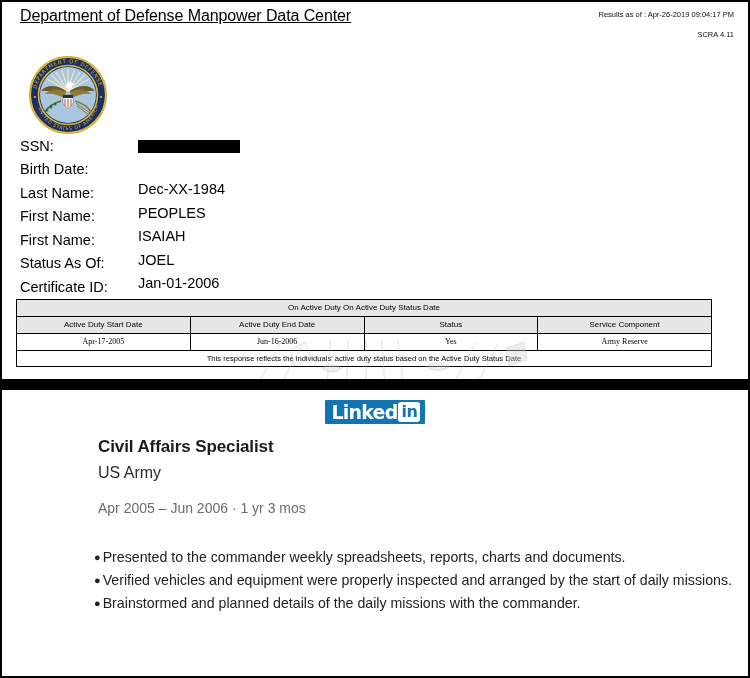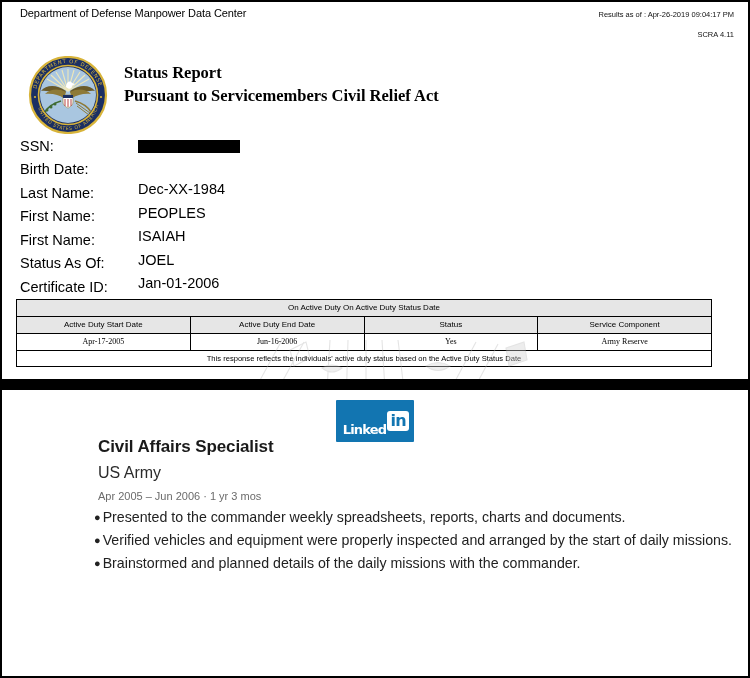--- a/index.html
+++ b/index.html
@@ -29,24 +29,25 @@
     padding: 0;
   }
   .scra-header {
     position: relative;
     height: 40px;
   }
   .dept-title {
     position: absolute;
     left: 18px;
     top: 5px;
-    font-size: 11px;
+    font-size: 16px;
     color: #000;
     letter-spacing: -0.1px;
     white-space: nowrap;
+    text-decoration: underline;
   }
   .results-line {
     position: absolute;
     right: 14px;
     top: 8px;
     font-size: 7.5px;
     color: #111;
     white-space: nowrap;
   }
   .scra-version {
@@ -186,27 +187,26 @@
   .li-logo {
     display: inline-block;
     background: #1275B1;
     padding: 2px 5px 2px 7px;
     border-radius: 1px;
     line-height: 0;
   }
   .li-word {
     display: inline-block;
     color: #ffffff;
-    font-size: 13px;
+    font-size: 19px;
     font-weight: 700;
     letter-spacing: -0.8px;
     line-height: 20px;
     vertical-align: middle;
     font-family: "DejaVu Sans", sans-serif;
-    margin-top: 18px;
   }
   .li-in {
     display: inline-block;
     background: #ffffff;
     color: #1275B1;
     font-size: 16px;
     font-weight: 700;
     border-radius: 3px;
     width: 22px;
     height: 20px;
@@ -240,27 +240,27 @@
     letter-spacing: -0.1px;
     line-height: 22px;
   }
   .job-company {
     font-size: 16px;
     color: #2b2b2b;
     line-height: 24px;
     margin-top: 3px;
   }
   .job-dates {
-    font-size: 11px;
+    font-size: 14px;
     color: #6b6b6b;
     line-height: 22px;
-    margin-top: 0;
+    margin-top: 12px;
   }
   .bullets {
-    margin-top: 0;
+    margin-top: 28px;
     margin-left: -4px;
     font-size: 14.2px;
     color: #222222;
     line-height: 21.5px;
   }
   .bullet-item {
     margin-bottom: 1px;
   }
   .bullet-dot {
     font-size: 11px;
@@ -340,24 +340,20 @@
             <path id="arcBot" d="M -31,4 A 31,31 0 0 0 31,4" fill="none"></path>
             <text font-family="DejaVu Sans, sans-serif" font-size="4.6" fill="#d8b43a" letter-spacing="0.7">
               <textPath href="#arcBot" startOffset="9%">UNITED STATES OF AMERICA</textPath>
             </text>
             <circle cx="-33" cy="2" r="1.1" fill="#d8b43a"></circle>
             <circle cx="33" cy="2" r="1.1" fill="#d8b43a"></circle>
           </g>
         </svg>
       </span>
 
-      <div class="report-title">
-        <div>Status Report</div>
-        <div>Pursuant to Servicemembers Civil Relief Act</div>
-      </div>
     </div>
 
     <div class="fields">
       <div class="field-row">
         <span class="field-label">SSN:</span>
         <span class="redacted"></span>
       </div>
       <div class="field-row">
         <span class="field-label">Birth Date:</span>
         <span class="field-value">Dec-XX-1984</span>

